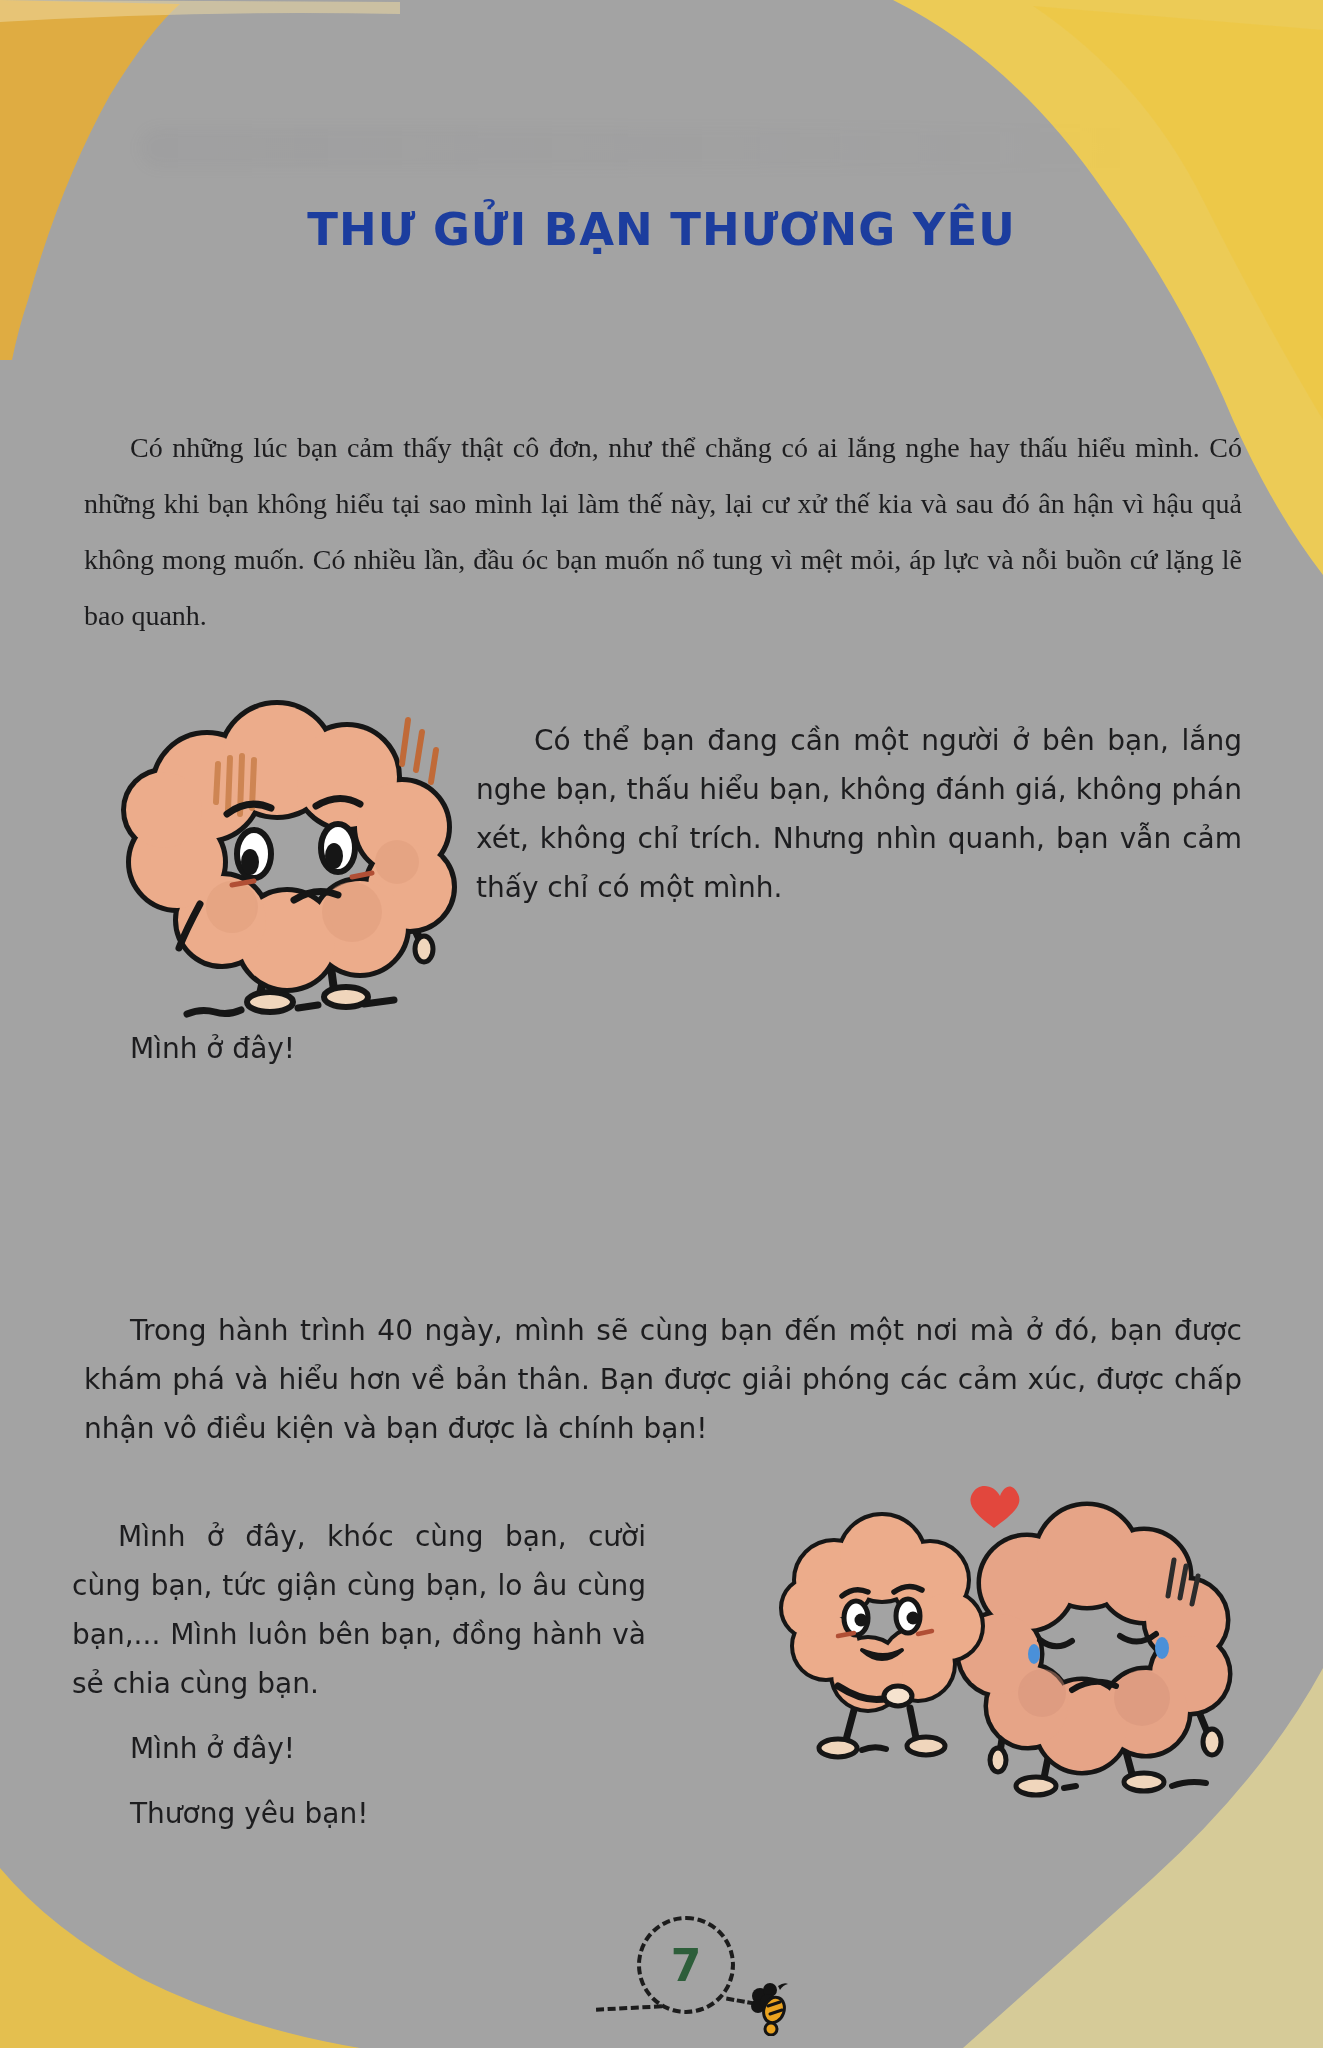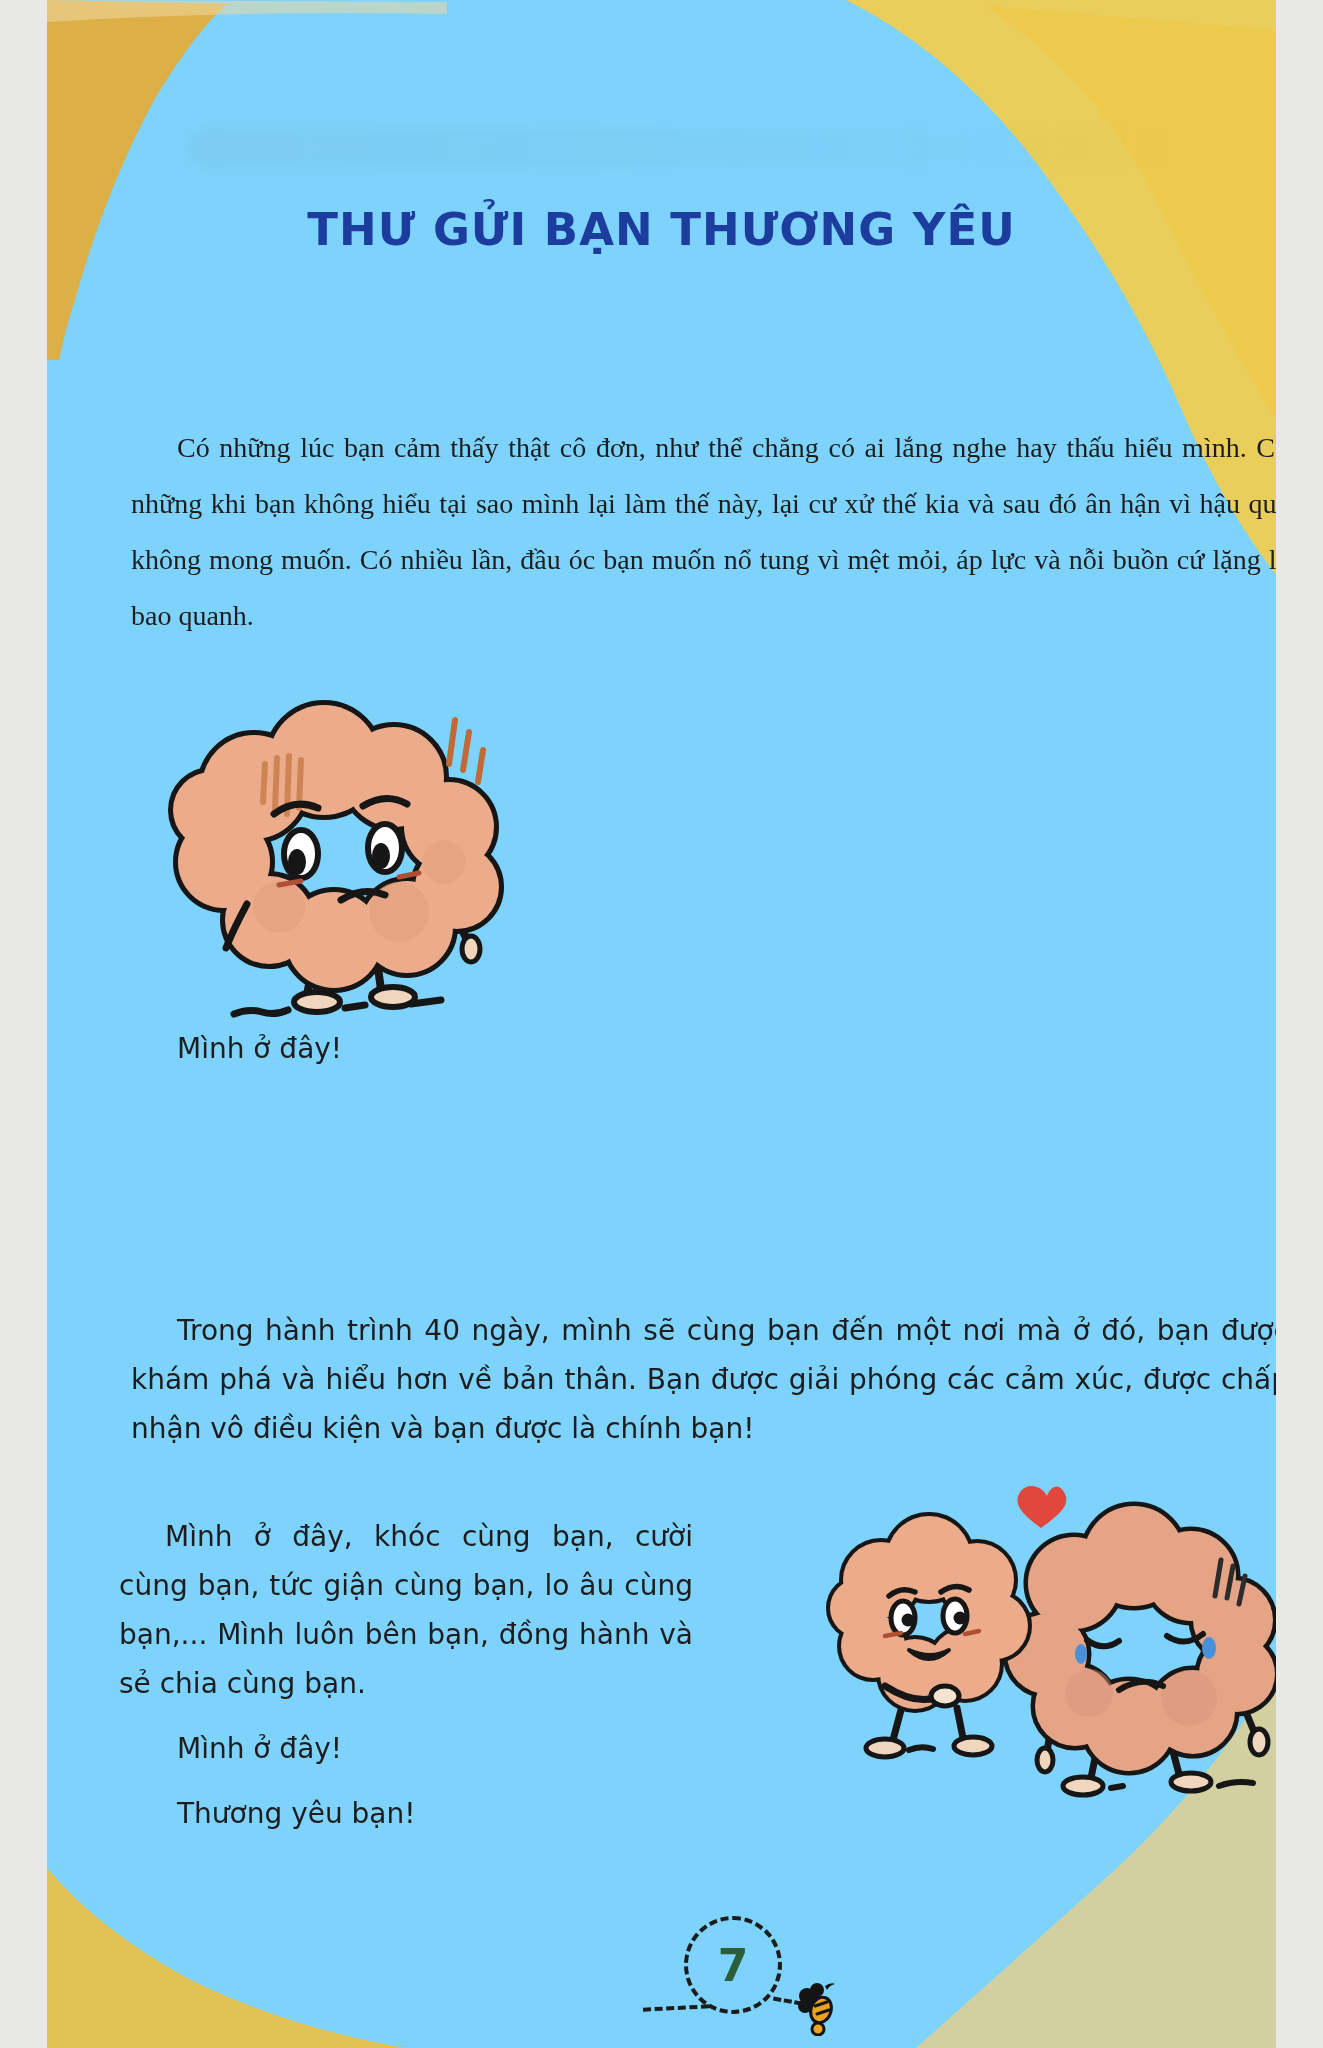--- a/index.html
+++ b/index.html
@@ -1,20 +1,20 @@
 <!DOCTYPE html>
 <html><head>
 <meta charset="utf-8">
 <style>
   html,body{margin:0;padding:0;background:#e8e8e6;}
   .page{
     position:relative;
-    width:1229px;height:2048px;
+    width:1323px;height:2048px;
     margin:0 auto;
-    background:#7dd3fc;
+    background:#a3a3a3;
     overflow:hidden;
     font-family:"DejaVu Sans","Liberation Sans",sans-serif;
     color:#1d1d1f;
   }
   .corner{position:absolute;z-index:1;}
   .txt{
     position:absolute;
     z-index:3;
     font-size:28px;
     line-height:49px;
@@ -159,20 +159,21 @@
         <path d="M334,58 L329,90"></path>
     </g>
 
     <g stroke="#161616" stroke-width="7" stroke-linecap="round">
       <path d="M85,322 q14,-6 28,-2 q12,4 26,-2"></path>
       <path d="M196,316 l20,-3"></path>
       <path d="M262,312 l30,-4"></path>
     </g>
   </svg>
 
+  <div class="txt para-need">Có thể bạn đang cần một người ở bên bạn, lắng nghe bạn, thấu hiểu bạn, không đánh giá, không phán xét, không chỉ trích. Nhưng nhìn quanh, bạn vẫn cảm thấy chỉ có một mình.</div>
   <div class="txt here-1 indent">Mình ở đây!</div>
   <div class="txt para-journey indent">Trong hành trình 40 ngày, mình sẽ cùng bạn đến một nơi mà ở đó, bạn được khám phá và hiểu hơn về bản thân. Bạn được giải phóng các cảm xúc, được chấp nhận vô điều kiện và bạn được là chính bạn!</div>
   <div class="txt para-together indent">Mình ở đây, khóc cùng bạn, cười cùng bạn, tức giận cùng bạn, lo âu cùng bạn,... Mình luôn bên bạn, đồng hành và sẻ chia cùng bạn.</div>
   <div class="txt here-2 indent">Mình ở đây!</div>
   <div class="txt closing indent">Thương yêu bạn!</div>
 
   <svg class="illu illu-pair" viewBox="0 0 516 368">
 
     <path d="M258,48 C252,36 236,34 230,46 C224,58 236,68 252,80 C268,68 282,58 276,46 C270,34 262,38 258,48 Z" fill="#e2473d"></path>
 

